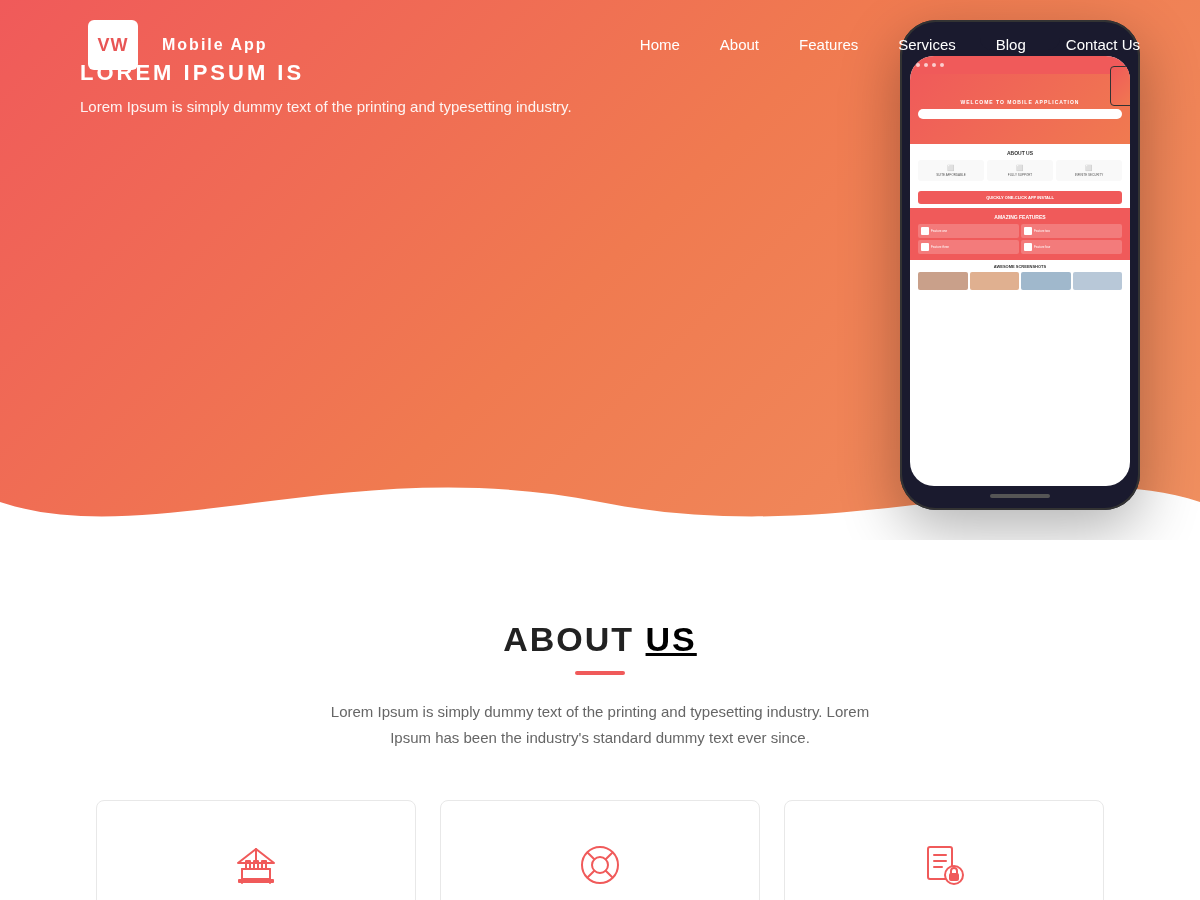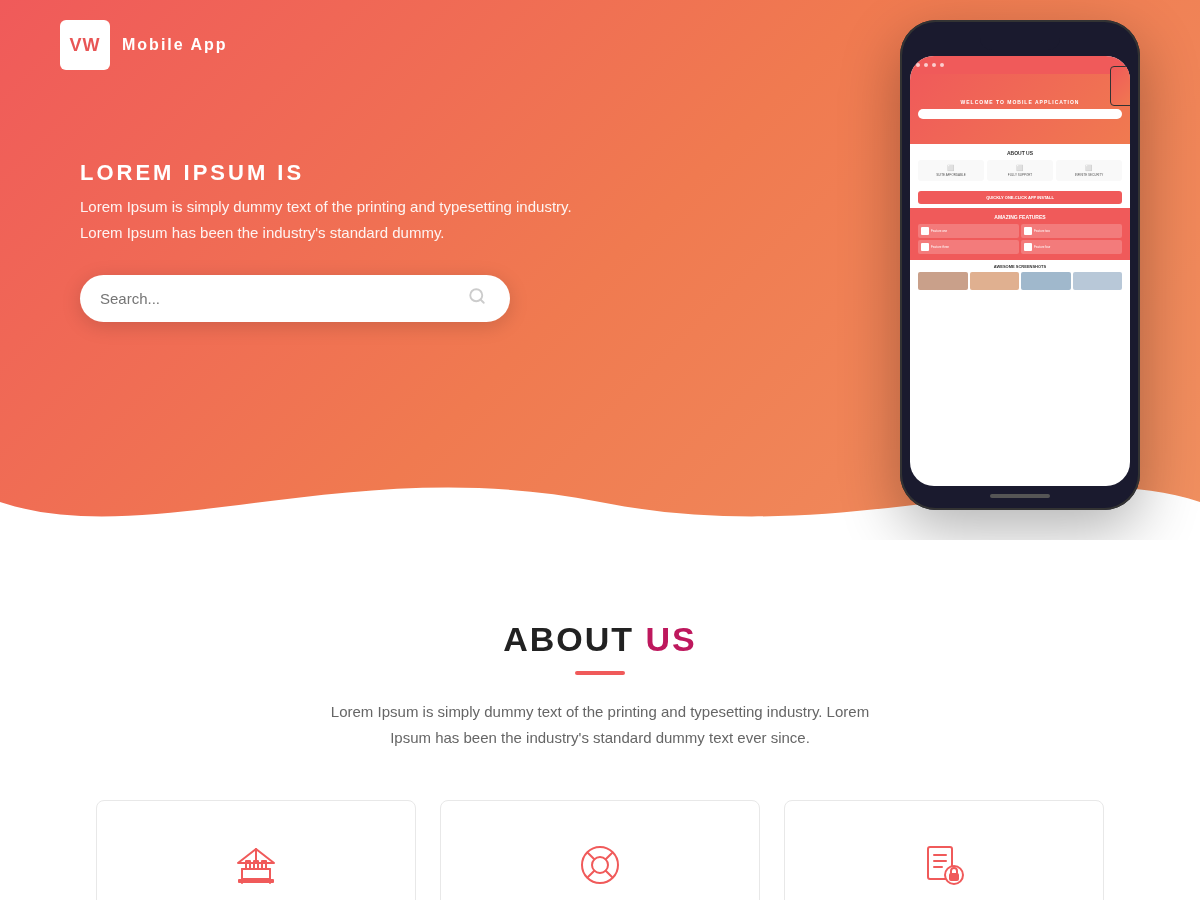--- a/index.html
+++ b/index.html
@@ -11,21 +11,22 @@
       top: 0; left: 0; right: 0;
       z-index: 10;
       display: flex;
       align-items: center;
       justify-content: space-between;
       padding: 20px 60px;
     }
     .logo-area {
       display: flex;
       align-items: center;
-      gap: 12px;
+      gap: 24px;
+      margin-left: 28px;
     }
     .logo-box {
       background: white;
       color: #e85555;
       font-weight: 900;
       font-size: 18px;
       width: 50px;
       height: 50px;
       display: flex;
       align-items: center;
@@ -50,21 +51,20 @@
       font-size: 15px;
       font-weight: 500;
     }
 
     
     .hero {
       background: linear-gradient(135deg, #f05a5a 0%, #f07a50 50%, #f09060 100%);
       min-height: 540px;
       position: relative;
       overflow: hidden;
-      padding-top: 100px;
     }
     .hero-content {
       padding: 60px 0 0 80px;
       max-width: 600px;
       position: relative;
       z-index: 2;
     }
     .hero-subtitle {
       color: white;
       font-size: 22px;
@@ -277,21 +277,22 @@
     }
     .section-title {
       font-size: 34px;
       font-weight: 900;
       color: #333;
       text-transform: uppercase;
       letter-spacing: 2px;
       margin-bottom: 12px;
     }
     .section-title span {
-      color: #be185d;
+      color: #000000;
+      text-decoration: underline;
     }
     .section-title .highlight {
       color: #222;
       font-weight: 900;
     }
     .section-divider {
       width: 50px;
       height: 4px;
       background: #f05a5a;
       margin: 0 auto 24px;
@@ -337,37 +338,35 @@
     }
   </style>
 </head>
 <body>
 
 <nav>
   <div class="logo-area">
     <div class="logo-box">VW</div>
     <span class="logo-text">Mobile App</span>
   </div>
+  <ul class="nav-links">
+    <li><a href="#">Home</a></li>
+    <li><a href="#">About</a></li>
+    <li><a href="#">Features</a></li>
+    <li><a href="#">Services</a></li>
+    <li><a href="#">Blog</a></li>
+    <li><a href="#">Contact Us</a></li>
+  </ul>
 </nav>
 
 <section class="hero">
   <div class="hero-content">
     <div class="hero-subtitle">Lorem Ipsum Is</div>
     <div class="hero-desc">
       <span>Lorem Ipsum is simply dummy text of the printing and typesetting industry.</span><br>
-      <span>Lorem Ipsum has been the industry's standard dummy.</span>
-    </div>
-    <div class="search-bar">
-      <input class="search-input" type="text" placeholder="Search..." style="">
-      <button class="search-icon-btn">
-        <svg width="18" height="18" viewBox="0 0 24 24" fill="none" stroke="#ccc" stroke-width="2.5" stroke-linecap="round" stroke-linejoin="round">
-          <circle cx="11" cy="11" r="8"></circle>
-            <line x1="21" y1="21" x2="16.65" y2="16.65"></line>
-        </svg>
-      </button>
     </div>
   </div>
 
   <div class="phone-mockup">
     <div class="phone-outer">
       <div class="phone-notch"></div>
       <div class="phone-screen">
 
         <div class="mini-nav">
           <div class="mini-nav-dot"></div>

